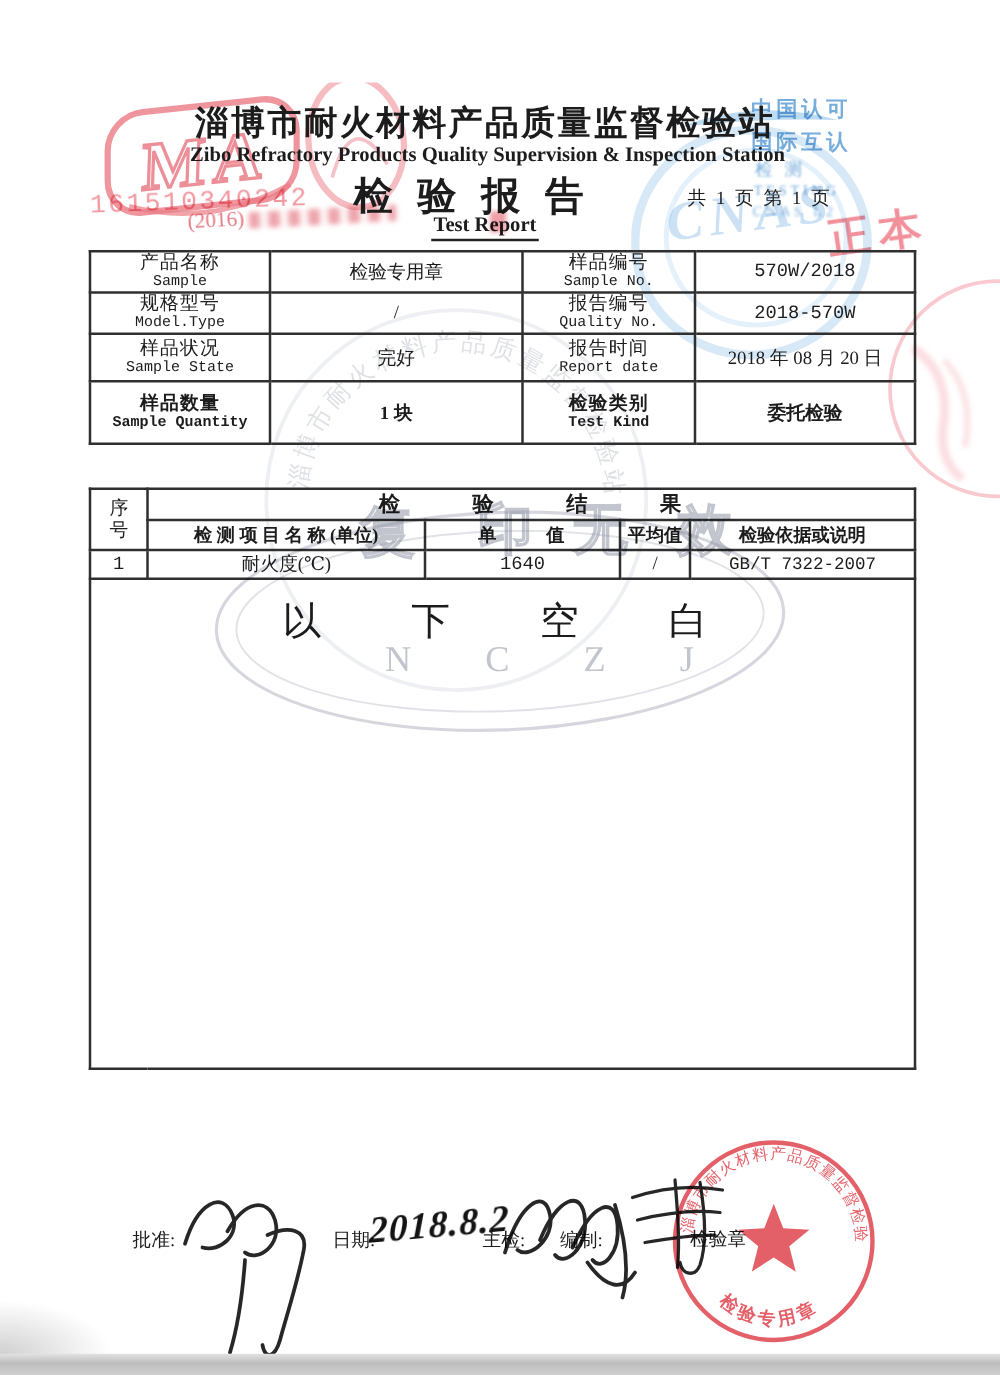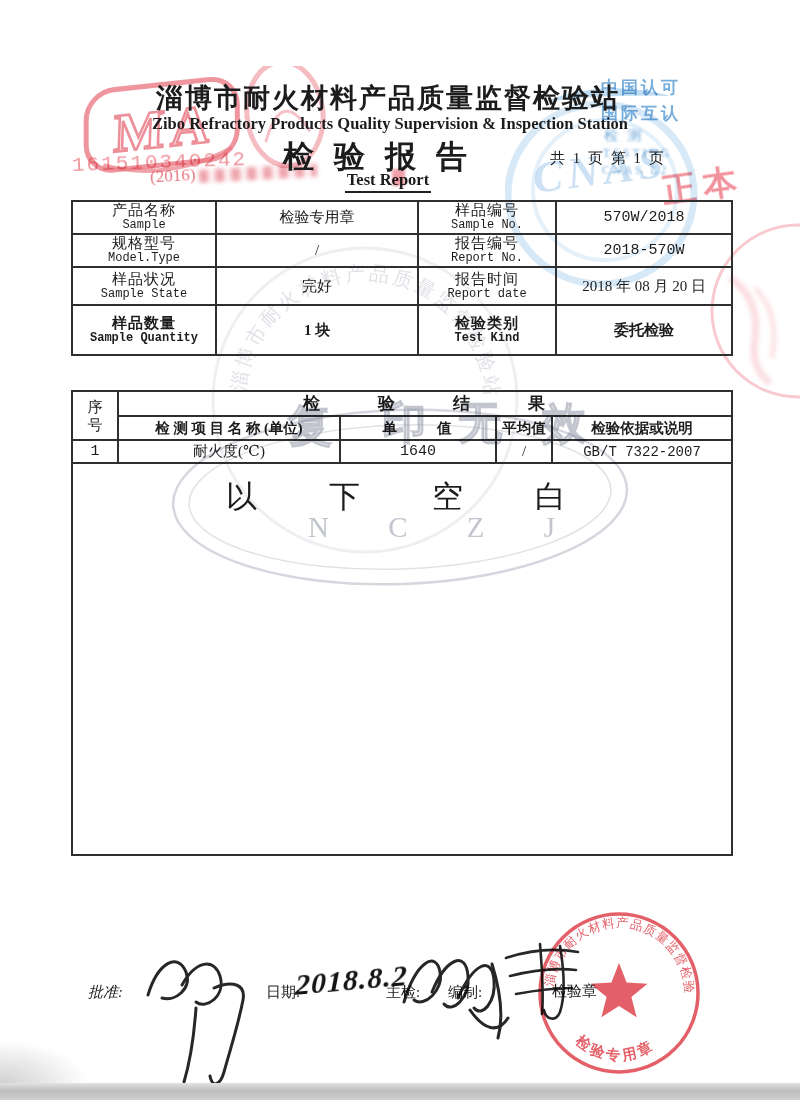--- a/index.html
+++ b/index.html
@@ -137,21 +137,21 @@
       <td class="val mono">570W/2018</td>
     </tr>
     <tr style="height:33px;">
       <td>
             <div class="lbl-cn">规格型号</div>
             <div class="lbl-en">Model.Type</div>
           </td>
       <td class="val">/</td>
       <td>
             <div class="lbl-cn">报告编号</div>
-            <div class="lbl-en">Report No.</div>
+            <div class="lbl-en">Quality No.</div>
           </td>
       <td class="val mono">2018-570W</td>
     </tr>
     <tr style="height:38px;">
       <td>
             <div class="lbl-cn">样品状况</div>
             <div class="lbl-en">Sample State</div>
           </td>
       <td class="val">完好</td>
       <td>
@@ -206,21 +206,21 @@
     </tr>
     <tr style="height:392px;">
       <td colspan="5" class="blank-cell">
         <div class="blank-note">以下空白</div>
       </td>
     </tr>
   </tbody>
     </table>
 
 
-  <div class="abs sig-label" style="left:88px;top:983px;font-style:italic;">批准:</div>
+  <div class="abs sig-label" style="left:106px;top:983px;">批准:</div>
   <div class="abs sig-label" style="left:266px;top:983px;">日期:</div>
   <div class="abs hand-date stamp">2018.8.2</div>
   <div class="abs sig-label" style="left:386px;top:983px;">主检:</div>
   <div class="abs sig-label" style="left:448px;top:983px;text-align:right;">编制:</div>
   <div class="abs sig-label" style="left:552px;top:982px;">检验章</div>
 
   <svg class="abs stamp" style="left:0;top:0;z-index:3;" width="800" height="1100" viewBox="0 0 800 1100">
     <g fill="none" stroke="#151515" stroke-width="3" stroke-linecap="round" opacity="0.92">
       <path d="M148,995 C158,962 178,952 186,972 C192,988 176,1002 162,998"></path>
       <path d="M182,985 C196,960 214,958 220,976 C226,996 206,1010 196,1002"></path>

